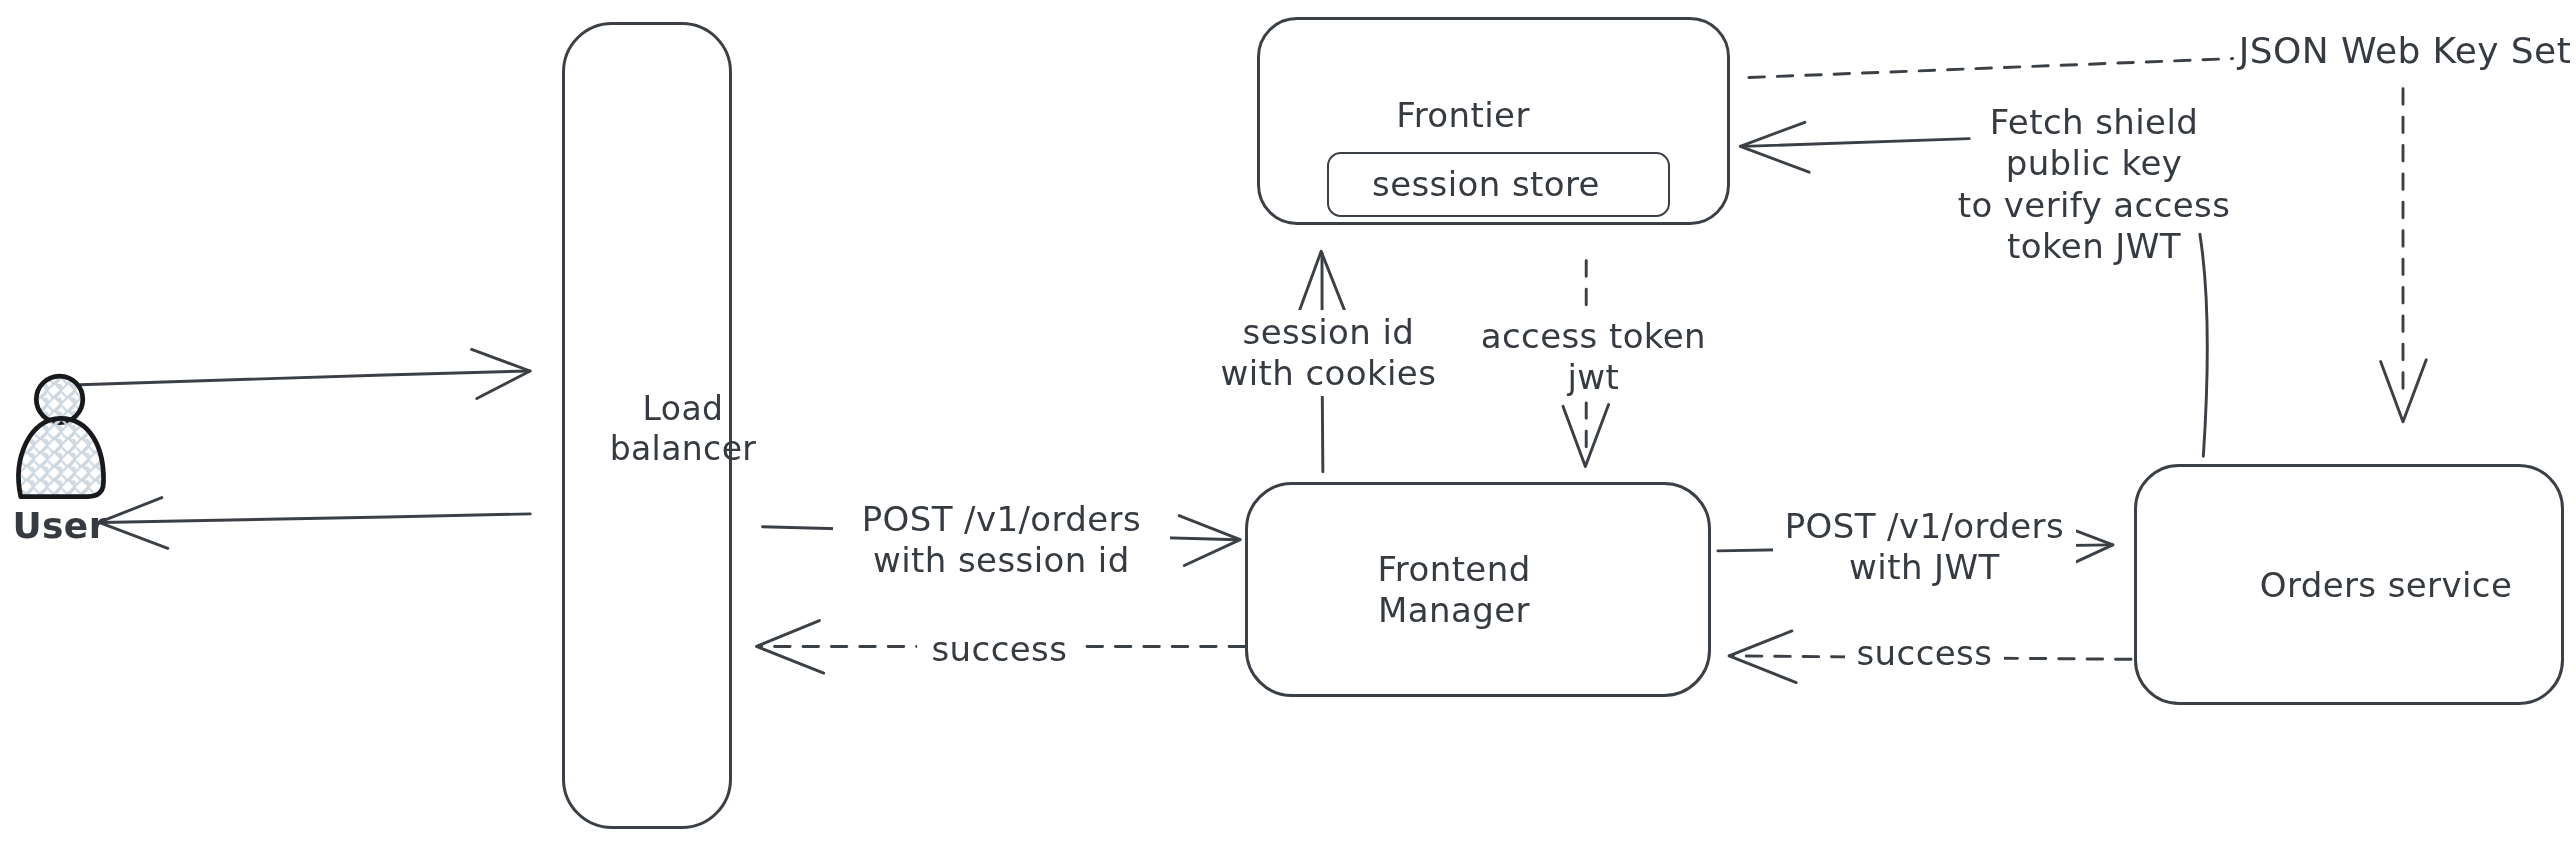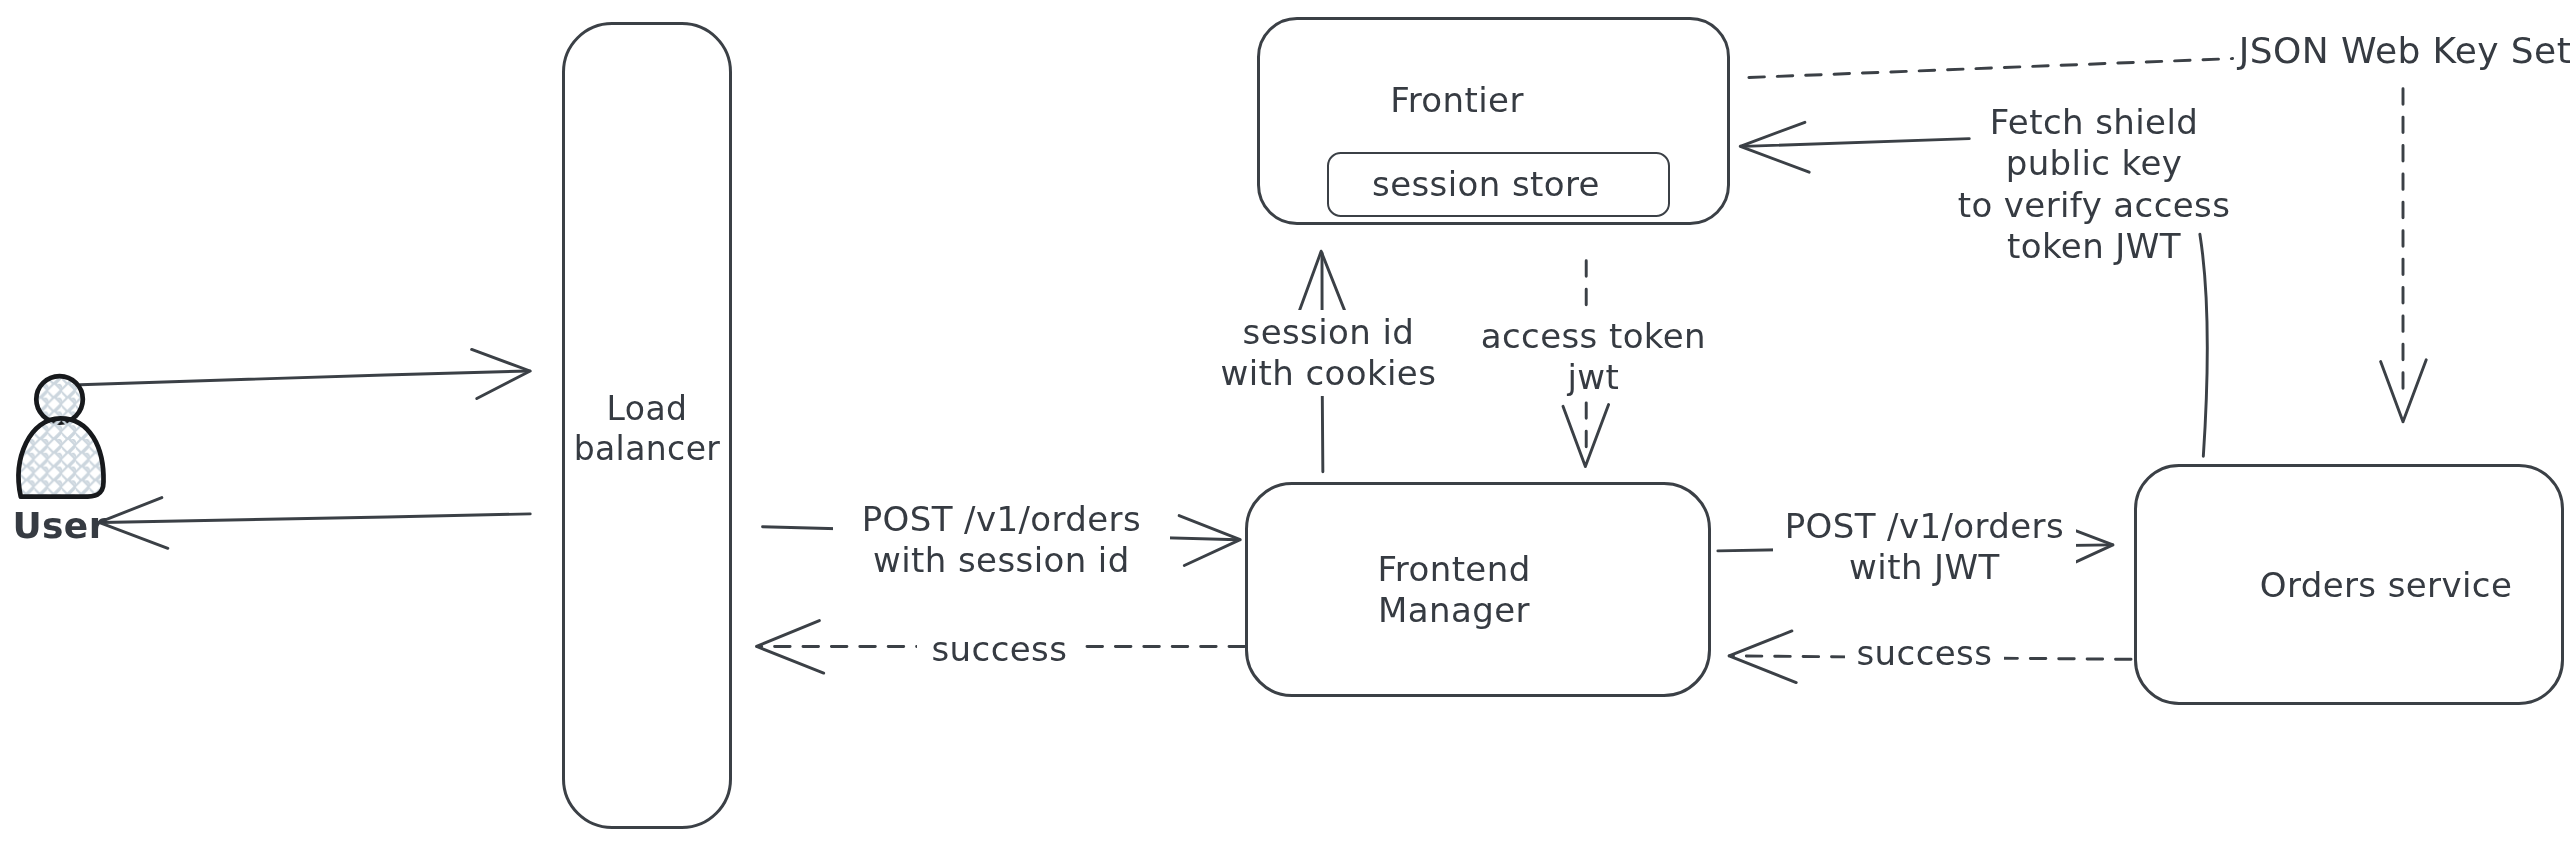--- a/index.html
+++ b/index.html
@@ -22,21 +22,21 @@
     position:absolute;border:3px solid var(--stroke);background:transparent;
     box-sizing:border-box;z-index:2;
   }
   .lbl{
     position:absolute;z-index:3;text-align:center;white-space:pre-line;
     font-size:34px;line-height:1.22;color:var(--text);letter-spacing:0.4px;
   }
   .lbl.bg{background:var(--canvas-bg);padding:1.7px 6.9px;}
   .lbl.big{font-size:36px;}
   .lbl.node-lbl{font-size:34px;}
-  .lbl.lb-lbl{font-size:33px;}
+  .lbl.lb-lbl{font-size:33px;padding-left:36px;}
   .usericon{position:absolute;z-index:2;}
 </style>
 </head>
 <body>
 
 <div class="canvas">
 
   <svg class="edges" viewBox="0 0 2993 984">
 
     <path d="M 93,447 C 260,442 440,435 614,431"></path>
@@ -92,21 +92,21 @@
 
   <div class="node" style="left:1245px;top:482px;width:466px;height:215px;border-radius:47px;"></div>
 
   <div class="node" style="left:2134px;top:464px;width:430px;height:241px;border-radius:45px;"></div>
 
   <div class="lbl big" style="left:8.6px;top:504px;width:102px;font-weight:bold;">User</div>
 
   <div class="lbl lb-lbl" style="left:562px;top:389px;width:170px;">Load
 balancer</div>
 
-  <div class="lbl node-lbl" style="left:1258px;top:80px;width:398px;">Frontier</div>
+  <div class="lbl node-lbl" style="left:1258px;top:95px;width:398px;padding-left:6px;">Frontier</div>
 
   <div class="lbl node-lbl" style="left:1327px;top:164px;width:318px;">session store</div>
 
   <div class="lbl node-lbl" style="left:1245px;top:549px;width:402px;margin-left:8px;">Frontend
 Manager</div>
 
   <div class="lbl node-lbl" style="left:2134px;top:565px;width:504px;">Orders service</div>
 
 
   <div class="lbl bg" style="left:833px;top:497px;width:323px;">POST /v1/orders

